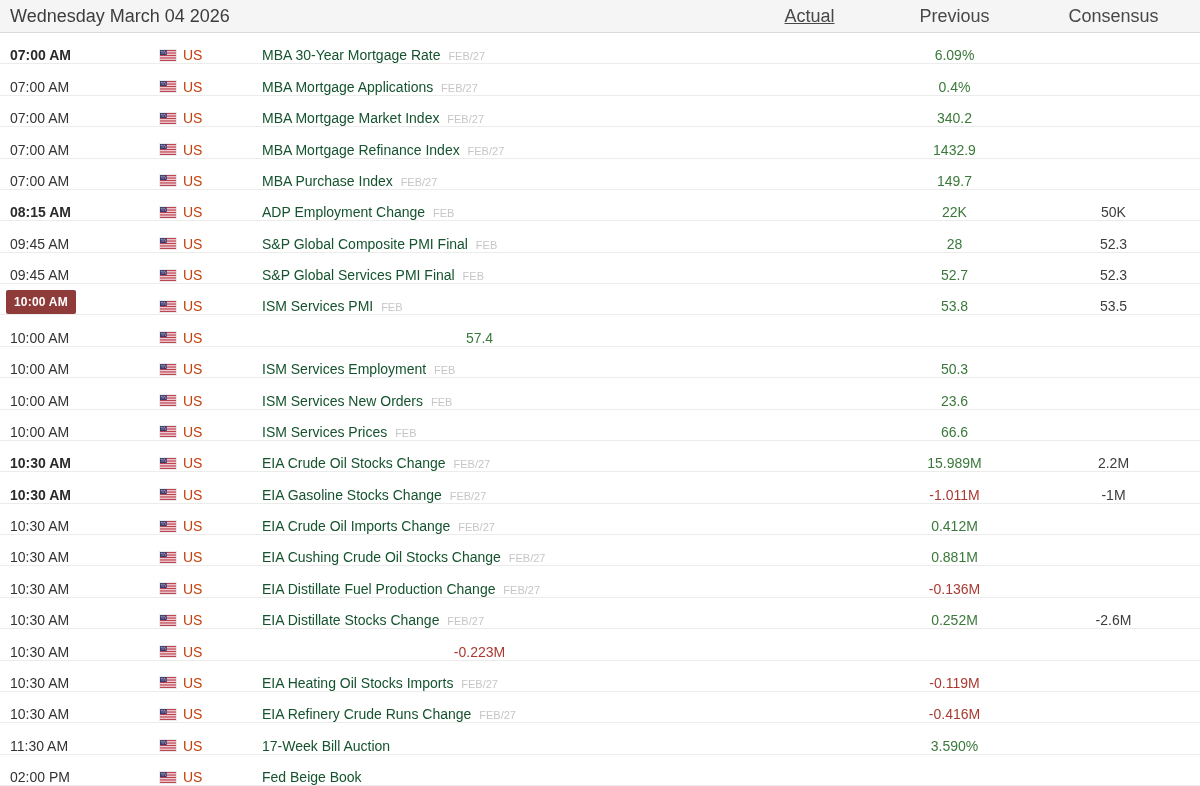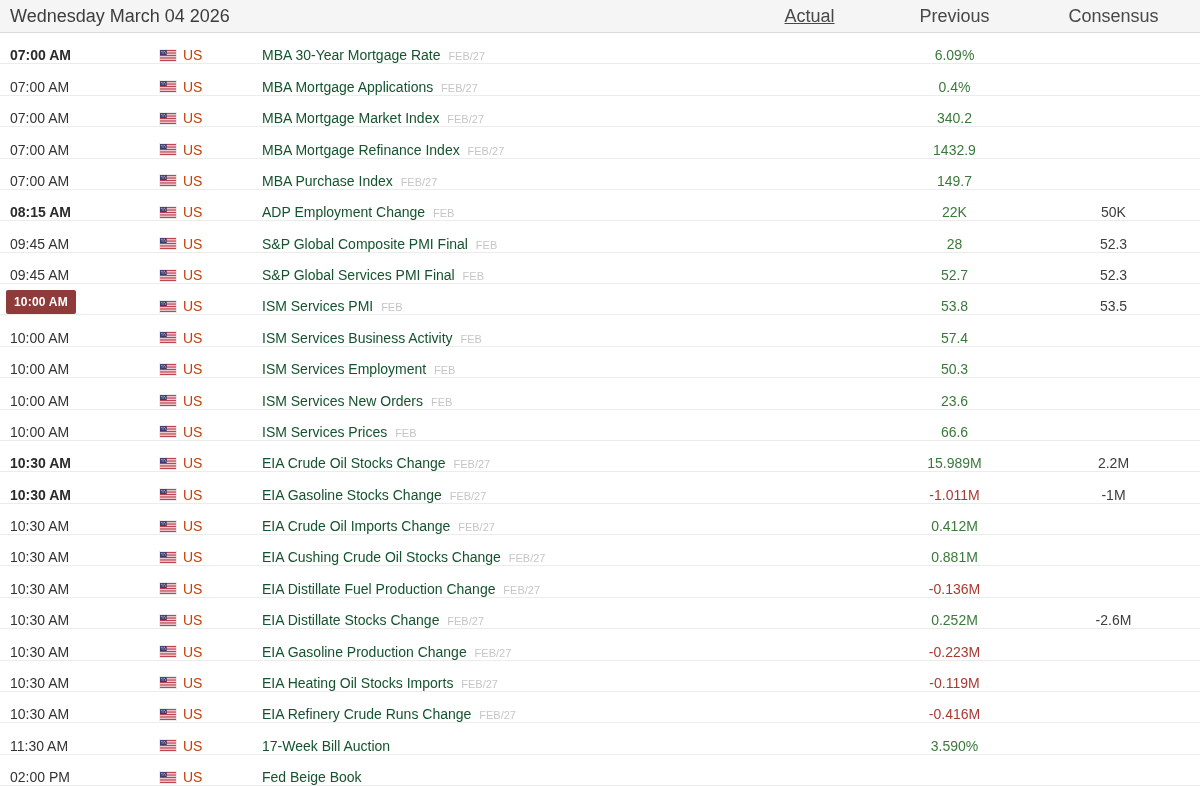--- a/index.html
+++ b/index.html
@@ -395,24 +395,20 @@
           <rect x="1" y="1" width="1" height="1" fill="#ffffff" opacity="0.85"></rect>
           <rect x="3" y="1" width="1" height="1" fill="#ffffff" opacity="0.85"></rect>
           <rect x="5" y="1" width="1" height="1" fill="#ffffff" opacity="0.85"></rect>
           <rect x="2" y="3" width="1" height="1" fill="#ffffff" opacity="0.85"></rect>
           <rect x="4" y="3" width="1" height="1" fill="#ffffff" opacity="0.85"></rect>
           <rect x="6" y="3" width="1" height="1" fill="#ffffff" opacity="0.85"></rect>
         </svg>
       </span>
       <span class="country-label">US</span>
     </div>
-    <div class="cell event">
-      <span class="event-name">ISM Services Business Activity</span>
-      <span class="event-ref">FEB</span>
-    </div>
     <div class="cell actual"></div>
     <div class="cell previous val-up">57.4</div>
     <div class="cell consensus"></div>
   </div>
       <div class="row">
     <div class="cell time">
       <span class="time-text">10:00 AM</span>
     </div>
     <div class="cell country">
       <span class="flag">
@@ -734,24 +730,20 @@
           <rect x="0" y="0" width="8" height="6" fill="#3c3b6e"></rect>
           <rect x="1" y="1" width="1" height="1" fill="#ffffff" opacity="0.85"></rect>
           <rect x="3" y="1" width="1" height="1" fill="#ffffff" opacity="0.85"></rect>
           <rect x="5" y="1" width="1" height="1" fill="#ffffff" opacity="0.85"></rect>
           <rect x="2" y="3" width="1" height="1" fill="#ffffff" opacity="0.85"></rect>
           <rect x="4" y="3" width="1" height="1" fill="#ffffff" opacity="0.85"></rect>
           <rect x="6" y="3" width="1" height="1" fill="#ffffff" opacity="0.85"></rect>
         </svg>
       </span>
       <span class="country-label">US</span>
-    </div>
-    <div class="cell event">
-      <span class="event-name">EIA Gasoline Production Change</span>
-      <span class="event-ref">FEB/27</span>
     </div>
     <div class="cell actual"></div>
     <div class="cell previous val-down">-0.223M</div>
     <div class="cell consensus"></div>
   </div>
       <div class="row">
     <div class="cell time">
       <span class="time-text">10:30 AM</span>
     </div>
     <div class="cell country">

